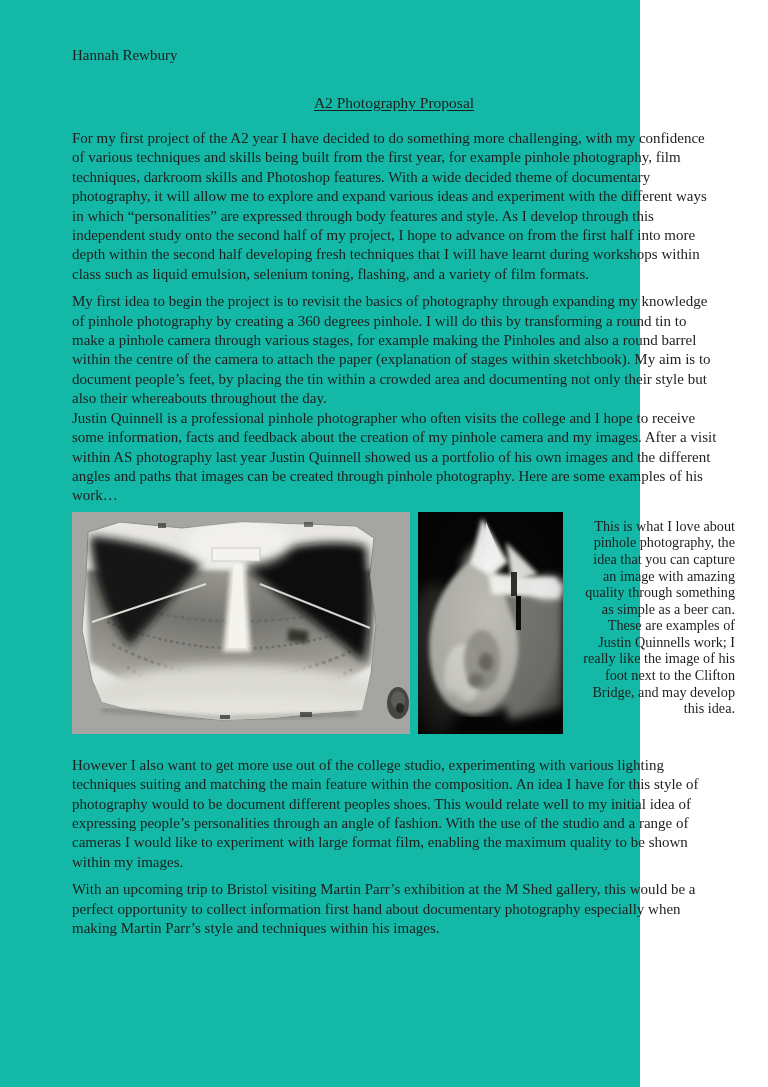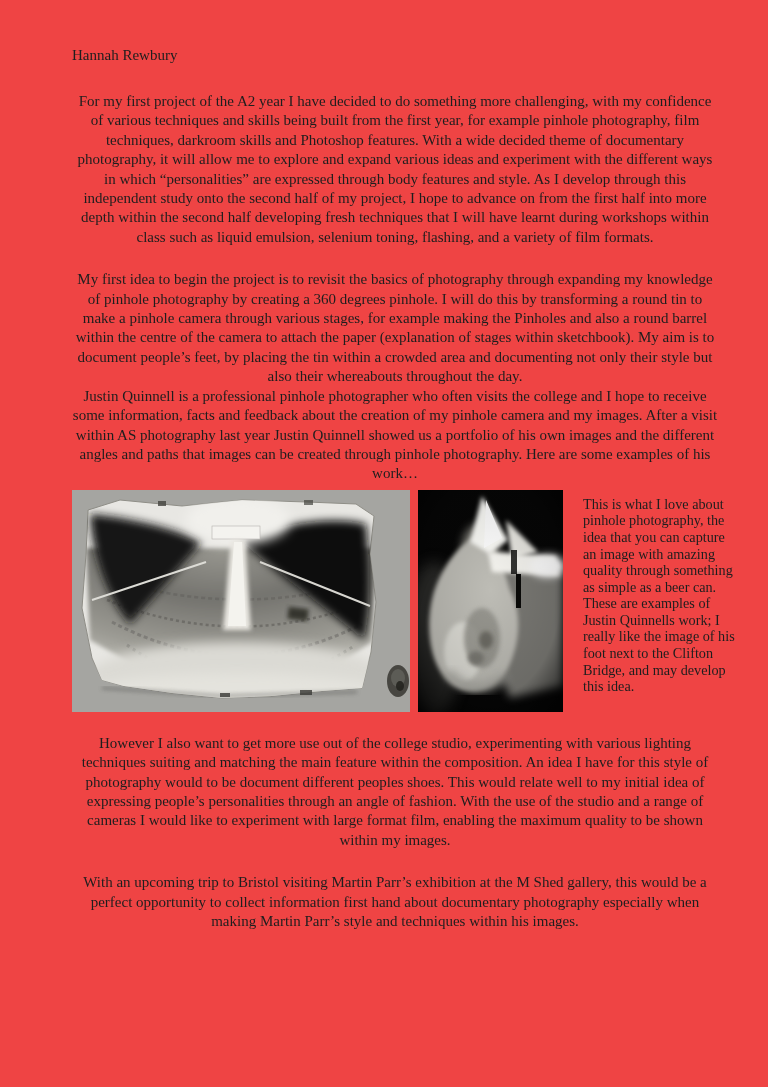--- a/index.html
+++ b/index.html
@@ -1,37 +1,38 @@
 <!DOCTYPE html>
 <html><head>
 <meta charset="utf-8">
 <style>
   html,body{margin:0;padding:0;background:#ffffff;}
   body{width:768px;height:1087px;overflow:hidden;
        font-family:"Liberation Serif","DejaVu Serif",serif;color:#1e1e1e;}
-  .page{box-sizing:border-box;width:768px;height:1087px;padding:45px 44px 8px 72px;background:#ef4444;}
+  .page{box-sizing:border-box;width:640px;height:1087px;padding:45px 44px 8px 72px;background:#14b8a6;}
   .author{font-size:15px;line-height:20px;margin-bottom:27px;}
   .title-block{width:644px;text-align:center;margin-bottom:16px;}
   .title-line{font-size:15.5px;line-height:21px;text-decoration:underline;text-underline-offset:2px;}
-  .body-text{width:646px;margin:0;font-size:15px;line-height:19.4px;text-align:center;}
-  .para-gap{margin-top:23px;}
-  .figure-row{margin-top:6px;margin-bottom:22px;display:flex;align-items:flex-start;width:652px;}
+  .body-text{width:646px;margin:0;font-size:15px;line-height:19.4px;text-align:left;}
+  .para-gap{margin-top:8px;}
+  .figure-row{margin-top:6px;margin-bottom:22px;display:flex;align-items:flex-start;width:652px;text-align:right;}
   .fig-left{width:338px;height:222px;display:block;margin-right:8px;flex:none;}
   .fig-right{width:145px;height:222px;display:block;flex:none;}
   .caption{flex:none;width:152px;margin-left:20px;padding-top:6px;
            font-size:14.2px;line-height:16.6px;}
 </style>
 </head>
 <body>
 
 <div class="page">
 
   <div class="author">Hannah Rewbury</div>
 
   <div class="title-block">
+    <div class="title-line">A2 Photography Proposal</div>
   </div>
 
   <p class="body-text">For my first project of the A2 year I have decided to do something more challenging, with my confidence of various techniques and skills being built from the first year, for example pinhole photography, film techniques, darkroom skills and Photoshop features. With a wide decided theme of documentary photography, it will allow me to explore and expand various ideas and experiment with the different ways in which “personalities” are expressed through body features and style. As I develop through this independent study onto the second half of my project, I hope to advance on from the first half into more depth within the second half developing fresh techniques that I will have learnt during workshops within class such as liquid emulsion, selenium toning, flashing, and a variety of film formats.</p>
 
   <p class="body-text para-gap">My first idea to begin the project is to revisit the basics of photography through expanding my knowledge of pinhole photography by creating a 360 degrees pinhole. I will do this by transforming a round tin to make a pinhole camera through various stages, for example making the Pinholes and also a round barrel within the centre of the camera to attach the paper (explanation of stages within sketchbook). My aim is to document people’s feet, by placing the tin within a crowded area and documenting not only their style but also their whereabouts throughout the day.</p>
 
   <p class="body-text">Justin Quinnell is a professional pinhole photographer who often visits the college and I hope to receive some information, facts and feedback about the creation of my pinhole camera and my images. After a visit within AS photography last year Justin Quinnell showed us a portfolio of his own images and the different angles and paths that images can be created through pinhole photography.  Here are some examples of his work…</p>
 
   <div class="figure-row">
 

